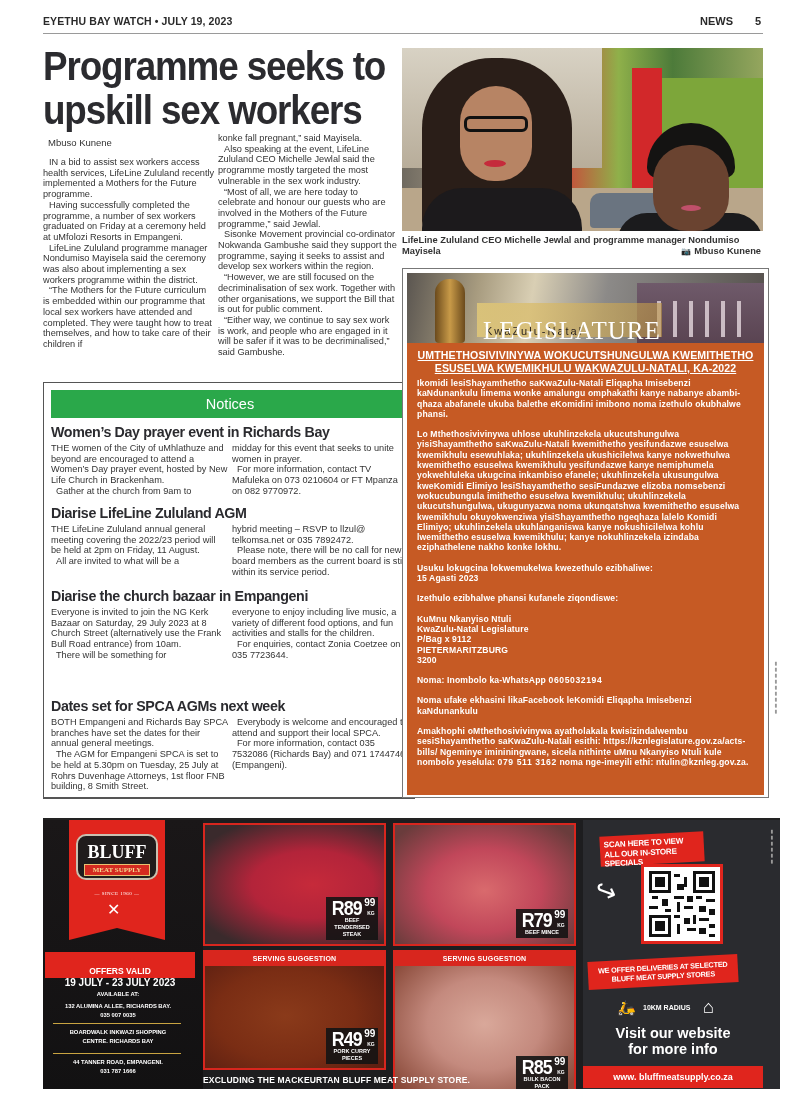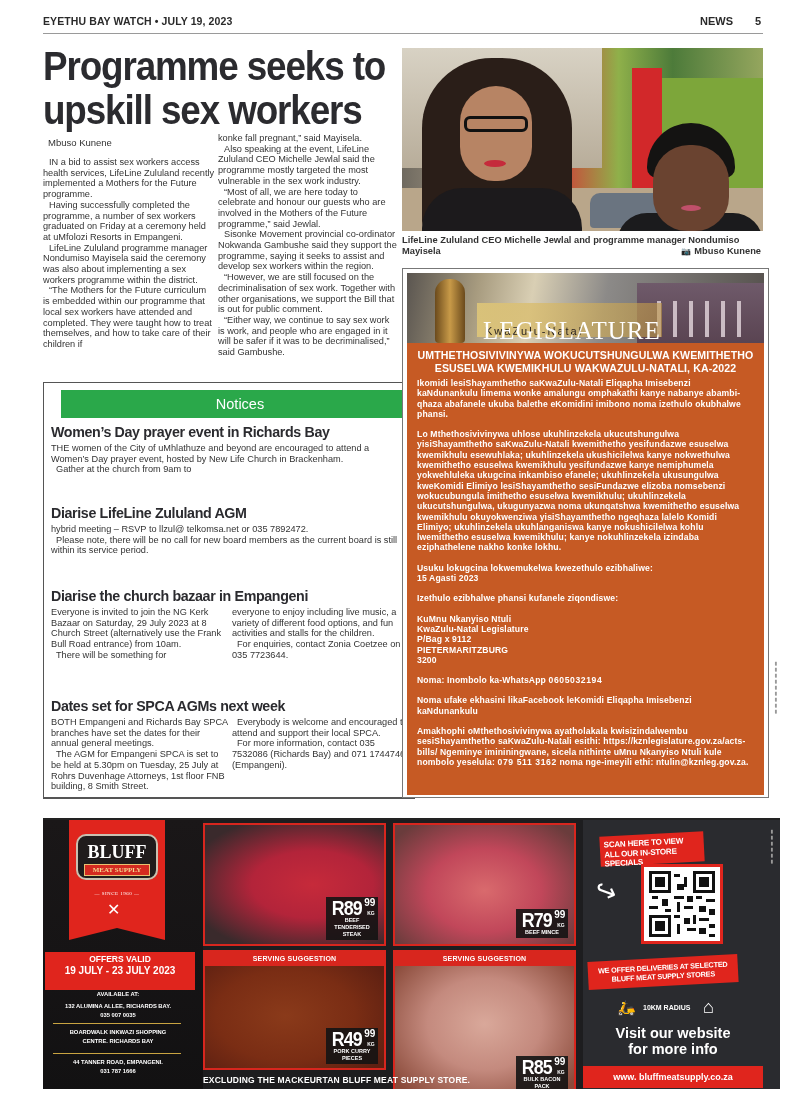--- a/index.html
+++ b/index.html
@@ -37,55 +37,55 @@
   .photo .p2-face { position: absolute; left: 36px; top: 22px; width: 76px; height: 86px; background: #6a4330; border-radius: 36px 36px 34px 34px; }
   .photo .p2-lips { position: absolute; left: 64px; top: 82px; width: 20px; height: 6px; background: #c0506a; border-radius: 50%; }
   .photo .p2-body { position: absolute; left: 0; top: 90px; width: 146px; height: 30px; background: #1b1b1d; border-radius: 30px 30px 0 0; }
 
   .caption { position: absolute; left: 402px; top: 235px; width: 361px; font-size: 9.3px; line-height: 11px; font-weight: bold; color: #333; }
   .caption .credit { position: absolute; right: 2px; top: 11px; font-weight: bold; }
   .caption .credit .cam { font-size: 8px; margin-right: 3px; }
 
   
   .notices { position: absolute; left: 43px; top: 382px; width: 372px; height: 417px; border: 1px solid #555; border-right-width: 2px; border-bottom-width: 2px; }
-  .notices-head { position: absolute; left: 17px; top: 7px; width: 358px; height: 28px; background: #2aa84a; color: #fff; font-size: 14.5px; text-align: center; line-height: 28px; }
+  .notices-head { position: absolute; left: 7px; top: 7px; width: 358px; height: 28px; background: #2aa84a; color: #fff; font-size: 14.5px; text-align: center; line-height: 28px; }
   .notice { position: absolute; left: 7px; width: 358px; }
   .notice h3 { font-size: 15.5px; font-weight: bold; color: #2b2b2f; letter-spacing: -0.4px; transform: scaleX(0.92); transform-origin: left top; white-space: nowrap; line-height: 18px; }
   .notice .cols { display: flex; gap: 4px; margin-top: 2px; }
   .notice .cols div { flex: 1; font-size: 9.2px; line-height: 10.7px; color: #333; }
   .notice .cols p { text-indent: 5px; }
   .notice .cols p:first-child { text-indent: 0; }
 
   
   .kzn { position: absolute; left: 402px; top: 268px; width: 367px; height: 530px; border: 1px solid #777; background: #fff; }
   .kzn-banner { position: absolute; left: 4px; top: 4px; width: 357px; height: 70px; overflow: hidden;
      background: linear-gradient(100deg, #5a5550 0%, #a89c80 20%, #d9cfb4 35%, #8c8a88 55%, #55504c 100%); }
   .kzn-mace { position: absolute; left: 28px; top: 6px; width: 30px; height: 64px; background: linear-gradient(90deg,#6b4a1c,#c89a48,#6b4a1c); border-radius: 14px 14px 4px 4px; }
   .kzn-band { position: absolute; left: 70px; top: 30px; width: 185px; height: 34px; background: linear-gradient(90deg, rgba(225,200,120,0.85), rgba(190,150,70,0.6)); }
   .kzn-title1 { position: absolute; left: 78px; top: 32px; font-family: Liberation Sans, sans-serif; font-size: 11px; letter-spacing: 2px; color: #2a2320; margin-top: 20px; }
   .kzn-title2 { position: absolute; left: 76px; top: 44px; font-family: "Liberation Serif", serif; font-size: 25px; letter-spacing: 1px; color: #fff; }
   .kzn-building { position: absolute; left: 230px; top: 10px; width: 127px; height: 60px; background: linear-gradient(180deg,#6f5a6a,#5a4452); }
   .kzn-building .col { position: absolute; top: 18px; width: 4px; height: 36px; background: #cbbcc4; }
   .kzn-body { position: absolute; left: 4px; top: 74px; width: 357px; height: 452px; background: #c65a24; color: #fff; padding: 6px 10px; }
-  .kzn-heading { font-family: "Liberation Sans", sans-serif; font-weight: bold; font-size: 10.6px; text-align: center; line-height: 12.5px; letter-spacing: 0.1px; }
+  .kzn-heading { font-family: "Liberation Sans", sans-serif; font-weight: bold; font-size: 10.6px; text-align: center; line-height: 12.5px; letter-spacing: 0.1px; text-decoration: underline; }
   .kzn-text { font-size: 8.6px; line-height: 10.3px; font-weight: bold; margin-top: 4px; letter-spacing: 0.15px; }
   .kzn-text + .kzn-text { margin-top: 10px; }
 
   .vcode { position: absolute; left: 771px; top: 660px; width: 8px; height: 70px; font-size: 5px; color: #999; writing-mode: vertical-rl; }
 
   
   .bluff { position: absolute; left: 43px; top: 818px; width: 737px; height: 271px; background: #1d1d1f; overflow: hidden; border-top: 2px solid #222; }
   .bluff-left { position: absolute; left: 0; top: 0; width: 160px; height: 271px; background: linear-gradient(180deg, #1a1718, #121112); }
   .bluff-ribbon { position: absolute; left: 26px; top: 0; width: 96px; height: 120px; background: #e0251d; clip-path: polygon(0 0,100% 0,100% 100%,50% 90%,0 100%); }
   .bluff-logo { position: absolute; left: 33px; top: 14px; width: 82px; height: 46px; background: #201c1c; border: 2px solid #c9c0b0; border-radius: 10px; }
   .bluff-logo .name { position: absolute; left: 0; top: 6px; width: 100%; text-align: center; font-family: "Liberation Serif", serif; font-weight: bold; font-size: 18px; color: #fff; }
   .bluff-logo .sub { position: absolute; left: 6px; top: 28px; width: 66px; height: 12px; background: #d42a20; border: 1px solid #e8c070; color: #f3d890; font-family: "Liberation Serif", serif; font-size: 7px; font-weight: bold; text-align: center; line-height: 11px; }
   .bluff-since { position: absolute; left: 26px; top: 71px; width: 96px; text-align: center; font-family: "Liberation Serif", serif; font-size: 5px; color: #fff; letter-spacing: 0.5px; }
   .bluff-cleaver { position: absolute; left: 64px; top: 80px; font-size: 16px; color: #fff; }
-  .bluff-offers { position: absolute; left: 2px; top: 132px; width: 150px; height: 38px; background: #e0251d; color: #fff; text-align: center; font-weight: bold; font-size: 8.5px; line-height: 11px; padding-top: 2px; }
+  .bluff-offers { position: absolute; left: 2px; top: 132px; width: 150px; height: 26px; background: #e0251d; color: #fff; text-align: center; font-weight: bold; font-size: 8.5px; line-height: 11px; padding-top: 14px; }
   .bluff-offers .big { font-size: 10px; }
   .bluff-addr { position: absolute; left: 2px; width: 146px; text-align: center; color: #fff; font-weight: bold; font-size: 5.8px; line-height: 9px; }
   .bluff-rule { position: absolute; left: 10px; width: 128px; height: 1px; background: #c9a441; }
 
   .tile { position: absolute; border: 2px solid #d8261e; overflow: hidden; }
   .tile .ss { position: absolute; left: 0; top: 0; width: 100%; height: 14px; background: #d8261e; color: #fff; font-weight: bold; font-size: 7px; text-align: center; line-height: 14px; letter-spacing: 0.2px; }
   .price { position: absolute; background: rgba(20,20,20,0.9); color: #fff; text-align: center; font-weight: bold; }
   .price .amt { font-size: 21px; line-height: 22px; letter-spacing: -1px; transform: scaleX(0.85); display: inline-block; }
   .price .cents { font-size: 10px; vertical-align: top; }
   .price .kg { font-size: 5px; display: block; margin-top: -9px; margin-left: 38px; }
@@ -171,26 +171,34 @@
 <div class="notices">
   <div class="notices-head">Notices</div>
 
   <div class="notice" style="top:40px">
     <h3>Women’s Day prayer event in Richards Bay</h3>
     <div class="cols">
       <div>
           <p>THE women of the City of uMhlathuze and beyond are encouraged to attend a Women’s Day prayer event, hosted by New Life Church in Brackenham.</p>
           <p>Gather at the church from 9am to</p>
         </div>
+      <div>
+          <p>midday for this event that seeks to unite women in prayer.</p>
+          <p style="text-indent:5px">For more information, contact TV Mafuleka on 073 0210604 or FT Mpanza on 082 9770972.</p>
+        </div>
     </div>
   </div>
 
   <div class="notice" style="top:121px">
     <h3>Diarise LifeLine Zululand AGM</h3>
     <div class="cols">
+      <div>
+          <p>THE LifeLine Zululand annual general meeting covering the 2022/23 period will be held at 2pm on Friday, 11 August.</p>
+          <p>All are invited to what will be a</p>
+        </div>
       <div>
           <p>hybrid meeting – RSVP to llzul@ telkomsa.net or 035 7892472.</p>
           <p style="text-indent:5px">Please note, there will be no call for new board members as the current board is still within its service period.</p>
         </div>
     </div>
   </div>
 
   <div class="notice" style="top:204px">
     <h3>Diarise the church bazaar in Empangeni</h3>
     <div class="cols">

